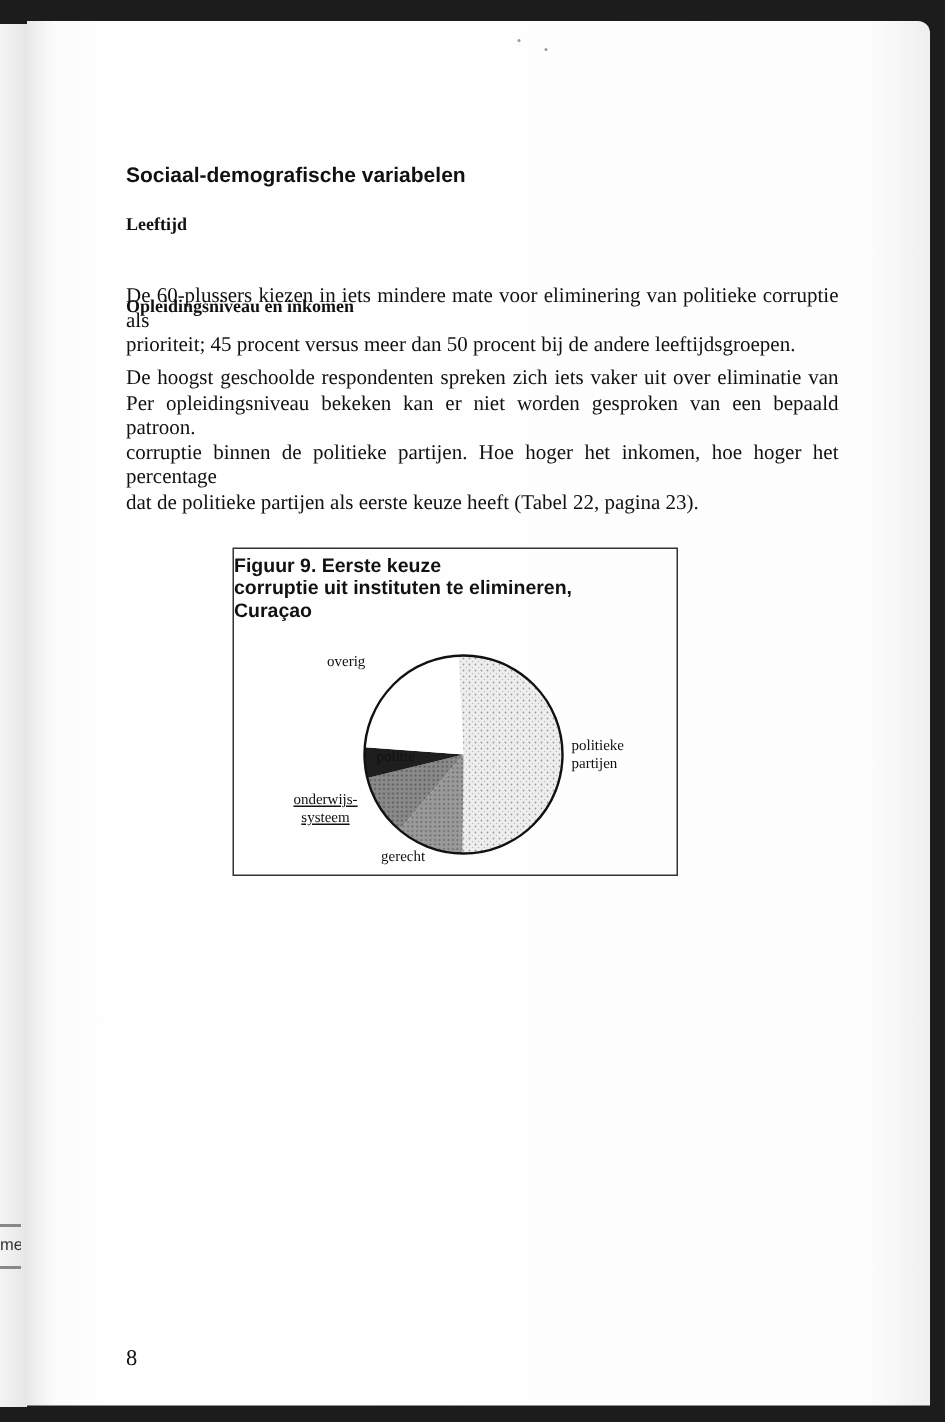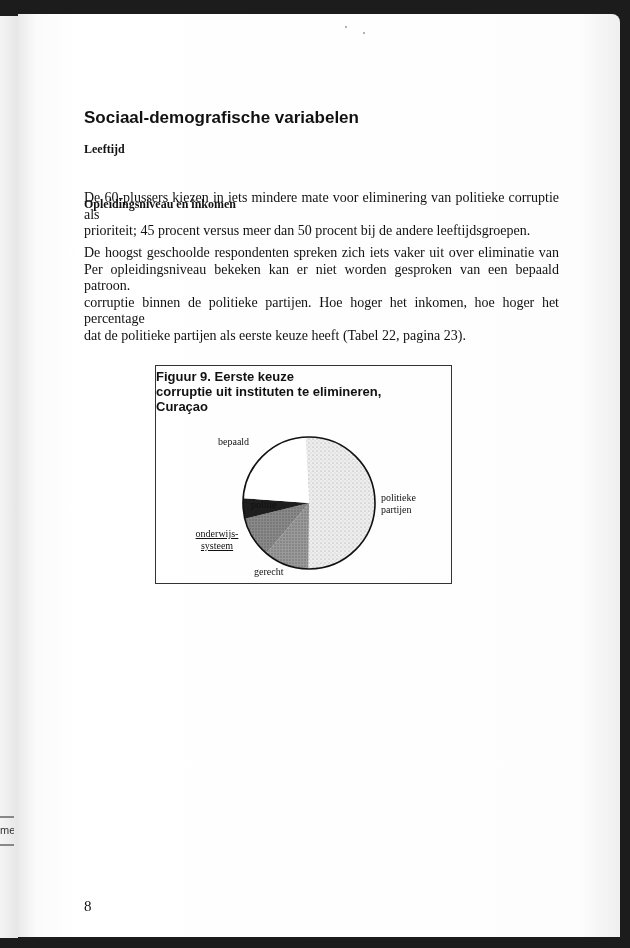--- a/index.html
+++ b/index.html
@@ -20,21 +20,21 @@
     position: absolute; left: 0; top: 808px; font-family: "Liberation Sans", sans-serif;
     font-size: 11px; color: #333; width: 14px; overflow: hidden; white-space: nowrap;
   }
   .page {
     position: absolute; left: 18px; top: 14px; width: 602px; height: 923px;
     background: linear-gradient(to right, #e9e9e9 0px, #fbfbfb 18px, #ffffff 60px, #fdfdfd 560px, #efefef 602px);
     border-top-right-radius: 8px;
   }
   .heading {
     position: absolute; left: 66px; top: 94px;
-    font-family: "Liberation Sans", sans-serif; font-weight: bold; font-size: 17px; color: #111;
+    font-family: "Liberation Sans", sans-serif; font-weight: bold; font-size: 14px; color: #111;
   }
   .subhead {
     position: absolute; left: 66px; font-weight: bold; font-size: 12px; color: #111;
   }
   .para {
     position: absolute; left: 66px; width: 475px; font-size: 14px; line-height: 16.5px; color: #111;
     text-align: justify;
     margin-top: 32px;
   }
   .figure-box {
@@ -108,21 +108,21 @@
       <g id="pie-slices">
           <path d="M153,137 L149.54582688796572,71.09045070619813 A66,66 0 1 1 152.30886224832778,202.99638117812378 Z" fill="url(#stipple)"></path>
           <path d="M153,137 L152.30886224832778,202.99638117812378 A66,66 0 0 1 110.39979261021927,187.4105378898864 Z" fill="url(#mid-gray2)"></path>
           <path d="M153,137 L110.39979261021927,187.4105378898864 A66,66 0 0 1 88.90513752596404,152.7432082001864 Z" fill="url(#mid-gray)"></path>
           <path d="M153,137 L88.90513752596404,152.7432082001864 A66,66 0 0 1 87.17724450318576,132.1662789895763 Z" fill="#1e1e1e"></path>
           <path d="M153,137 L87.17724450318576,132.1662789895763 A66,66 0 0 1 149.5458268879657,71.09045070619813 Z" fill="#ffffff"></path>
         </g>
       <circle cx="153" cy="137" r="66" fill="none" stroke="#111" stroke-width="1.6"></circle>
     </svg>
 
-    <div class="pie-label" style="left:62px;top:70px;">bepaald</div>
+    <div class="pie-label" style="left:62px;top:70px;">overig</div>
     <div class="pie-label" style="left:52px;top:133px;margin-left:43px;">politie</div>
     <div class="pie-label" style="left:225px;top:126px;width:50px;">politieke partijen</div>
     <div class="pie-label" style="left:36px;top:162px;width:50px;text-align:center;text-decoration:underline;">onderwijs-systeem</div>
     <div class="pie-label" style="left:98px;top:200px;">gerecht</div>
   </div>
 
   <div class="page-number">8</div>
 </div>
 
 </body></html>

